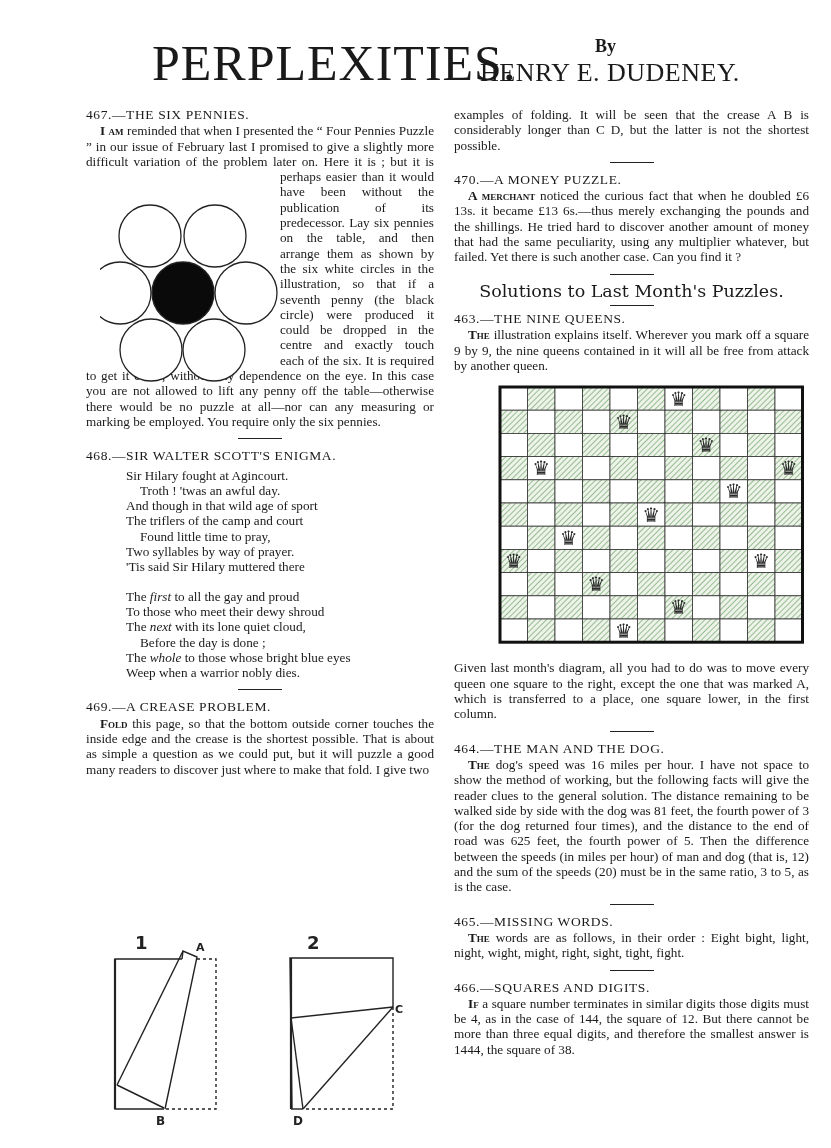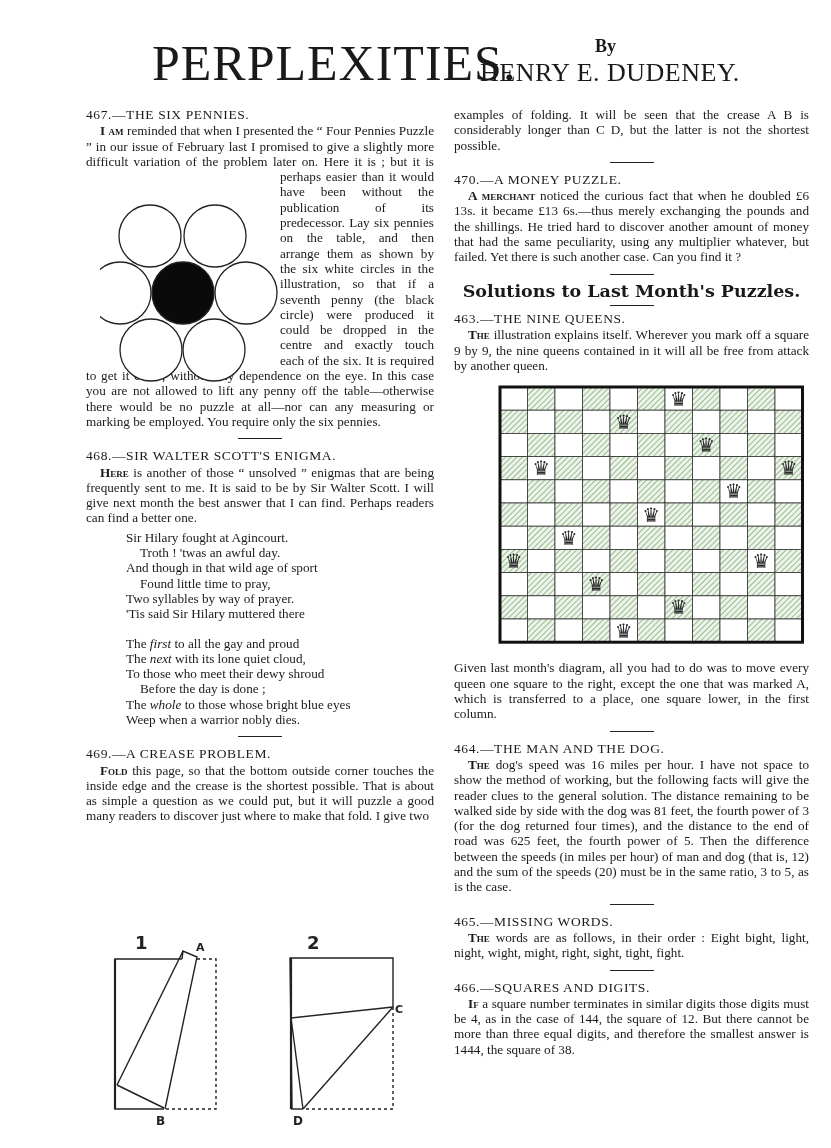--- a/index.html
+++ b/index.html
@@ -13,55 +13,53 @@
   .colR { left:454px; top:107px; width:355px; }
   .head { text-align:left; font-size:13.5px; letter-spacing:0.6px; margin:0 0 1px 0; }
   p { margin:0; text-indent:14px; }
   .sc { font-variant:small-caps; font-weight:bold; }
   .rule { width:44px; height:1px; background:#222; margin:9px auto 9px auto; }
   .wrap-fig { float:left; width:188px; height:186px; margin:0 6px 0 0; position:relative; }
   .poem { margin:4px 0 0 40px; text-indent:0; }
   .poem div { text-indent:0; }
   .poem .ind { padding-left:14px; }
   .stanza-gap { height:14px; }
-  .big-head { text-align:center; font-family:"DejaVu Serif",serif; font-weight:bold; font-size:17.5px; margin:6px 0 2px 0; }
+  .big-head { text-align:center; font-family:"DejaVu Serif",serif; font-weight:normal; font-size:17.5px; margin:6px 0 2px 0; }
   .board { margin:10px auto 10px 40px; width:314px; height:264px; }
   .fold-fig { position:absolute; left:100px; top:927px; width:340px; height:220px; }
 </style>
 </head>
 <body>
 
 <div class="title">PERPLEXITIES.</div>
 <div class="by">By</div>
 <div class="author">HENRY E. DUDENEY.</div>
 
 <div class="col colL">
   <div class="head">467.—THE SIX PENNIES.</div>
   <p style="margin-bottom:0;">
     <span class="sc">I am</span><span id="p467body"> reminded that when I presented the “ Four Pennies Puzzle ” in our issue of February last I promised to give a slightly more difficult variation of the problem later on. Here it is ; but it is perhaps easier </span>
   <span class="wrap-fig" style="display: block;"></span><span>than it would have been without the publication of its predecessor. Lay six pennies on the table, and then arrange them as shown by the six white circles in the illustration, so that if a seventh penny (the black circle) were produced it could be dropped in the centre and exactly touch each of the six. It is required to get it exact, without any dependence on the eye. In this case you are not allowed to lift any penny off the table—otherwise there would be no puzzle at all—nor can any measuring or marking be employed. You require only the six pennies.</span></p>
   <div class="rule"></div>
 
   <div class="head">468.—SIR WALTER SCOTT'S ENIGMA.</div>
-  <p>
-    <span class="sc">Here</span><span> is another of those “ unsolved ” enigmas that are being frequently sent to me. It is said to be by Sir Walter Scott. I will give next month the best answer that I can find. Perhaps readers can find a better one.</span>
-  </p>
   <div class="poem" id="poem1">
       <div>Sir Hilary fought at Agincourt.</div>
       <div class="ind">Troth ! 'twas an awful day.</div>
       <div>And though in that wild age of sport</div>
+      <div>The triflers of the camp and court</div>
       <div class="ind">Found little time to pray,</div>
       <div>Two syllables by way of prayer.</div>
       <div>'Tis said Sir Hilary muttered there</div>
     </div>
   <div class="stanza-gap"></div>
   <div class="poem" id="poem2" style="margin-top:0;">
       <div>The <i>first</i> to all the gay and proud</div>
+      <div>To those who meet their dewy shroud</div>
       <div>The <i>next</i> with its lone quiet cloud,</div>
-      <div>To those who meet their dewy shroud</div>
       <div class="ind">Before the day is done ;</div>
       <div>The <i>whole</i> to those whose bright blue eyes</div>
       <div>Weep when a warrior nobly dies.</div>
     </div>
   <div class="rule"></div>
 
   <div class="head">469.—A CREASE PROBLEM.</div>
   <p>
     <span class="sc">Fold</span><span id="p469a"> this page, so that the bottom outside corner touches the inside edge and the crease is the shortest possible. That is about as simple a question as we could put, but it will puzzle a good many readers to discover just where to make that fold. I give two </span>
   </p>

